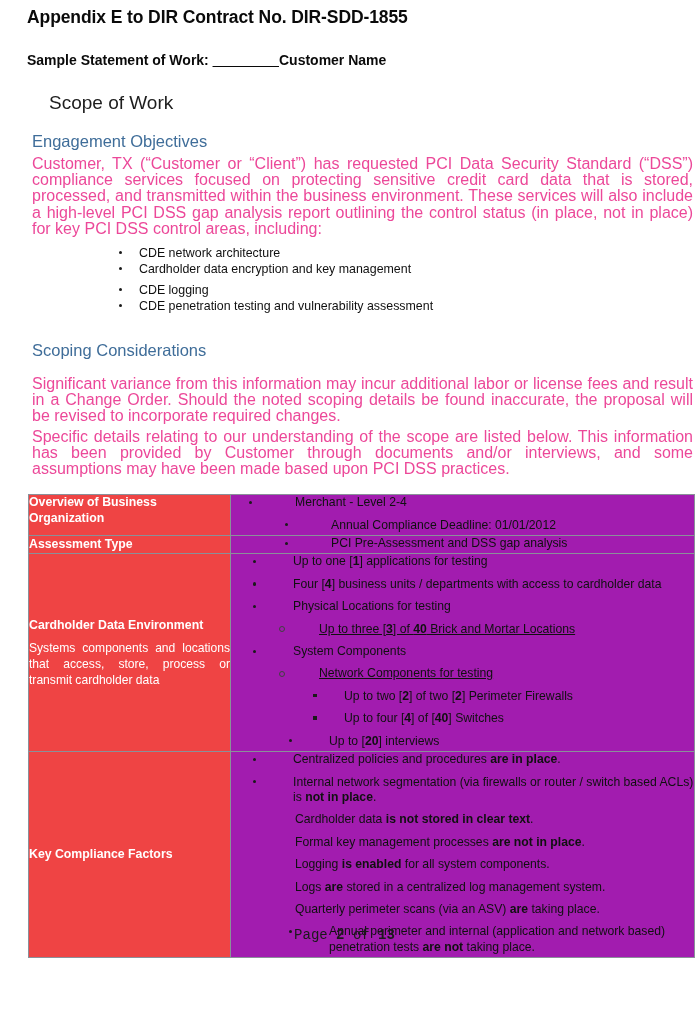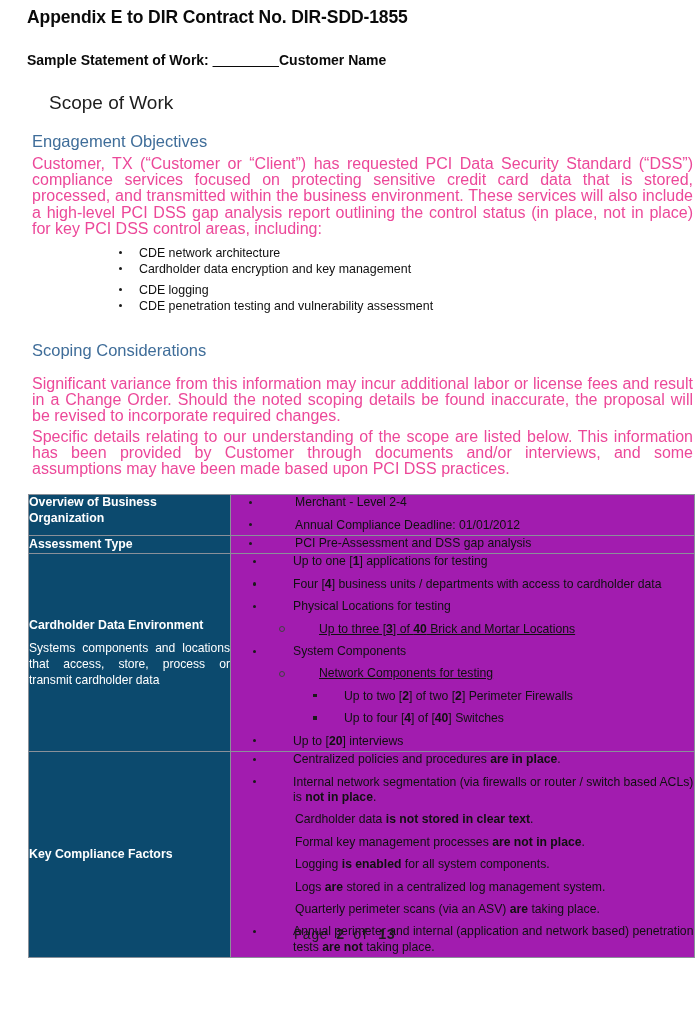--- a/index.html
+++ b/index.html
@@ -113,21 +113,21 @@
     margin: 17px 0 0 1px;
     table-layout: fixed;
   }
   table.scope-table td {
     border: 1.4px solid #8a9099;
     vertical-align: top;
     padding: 0;
   }
   td.label-cell {
     width: 201px;
-    background: #0c4a6e;
+    background: #ef4444;
     color: #ffffff;
     padding: 7px 9px 7px 10px;
     margin-top: 17px;
   }
   td.label-cell .lbl-title {
     font-size: 12.3px;
     font-weight: bold;
     line-height: 15.5px;
   }
   td.label-cell .lbl-sub {
@@ -187,21 +187,21 @@
   ul.t-list li.lvl3 > .mk {
     position: absolute;
     left: 82px;
     top: 5px;
     width: 3.6px;
     height: 3.6px;
     background: #1a1a1a;
   }
   ul.t-list li.nomark {
   }
-  ul.t-list li.last { padding-bottom: 2px; }
+  ul.t-list li.last { padding-bottom: 2px; margin-left: 36px; }
   ul.t-list li b { font-weight: bold; }
 
   
   ul.t-list.cde li.lvl1 { padding-left: 62px; }
   ul.t-list.cde li.lvl1 > .mk { left: 22px; }
 
   
   .footer {
     position: absolute;
     left: 0;

